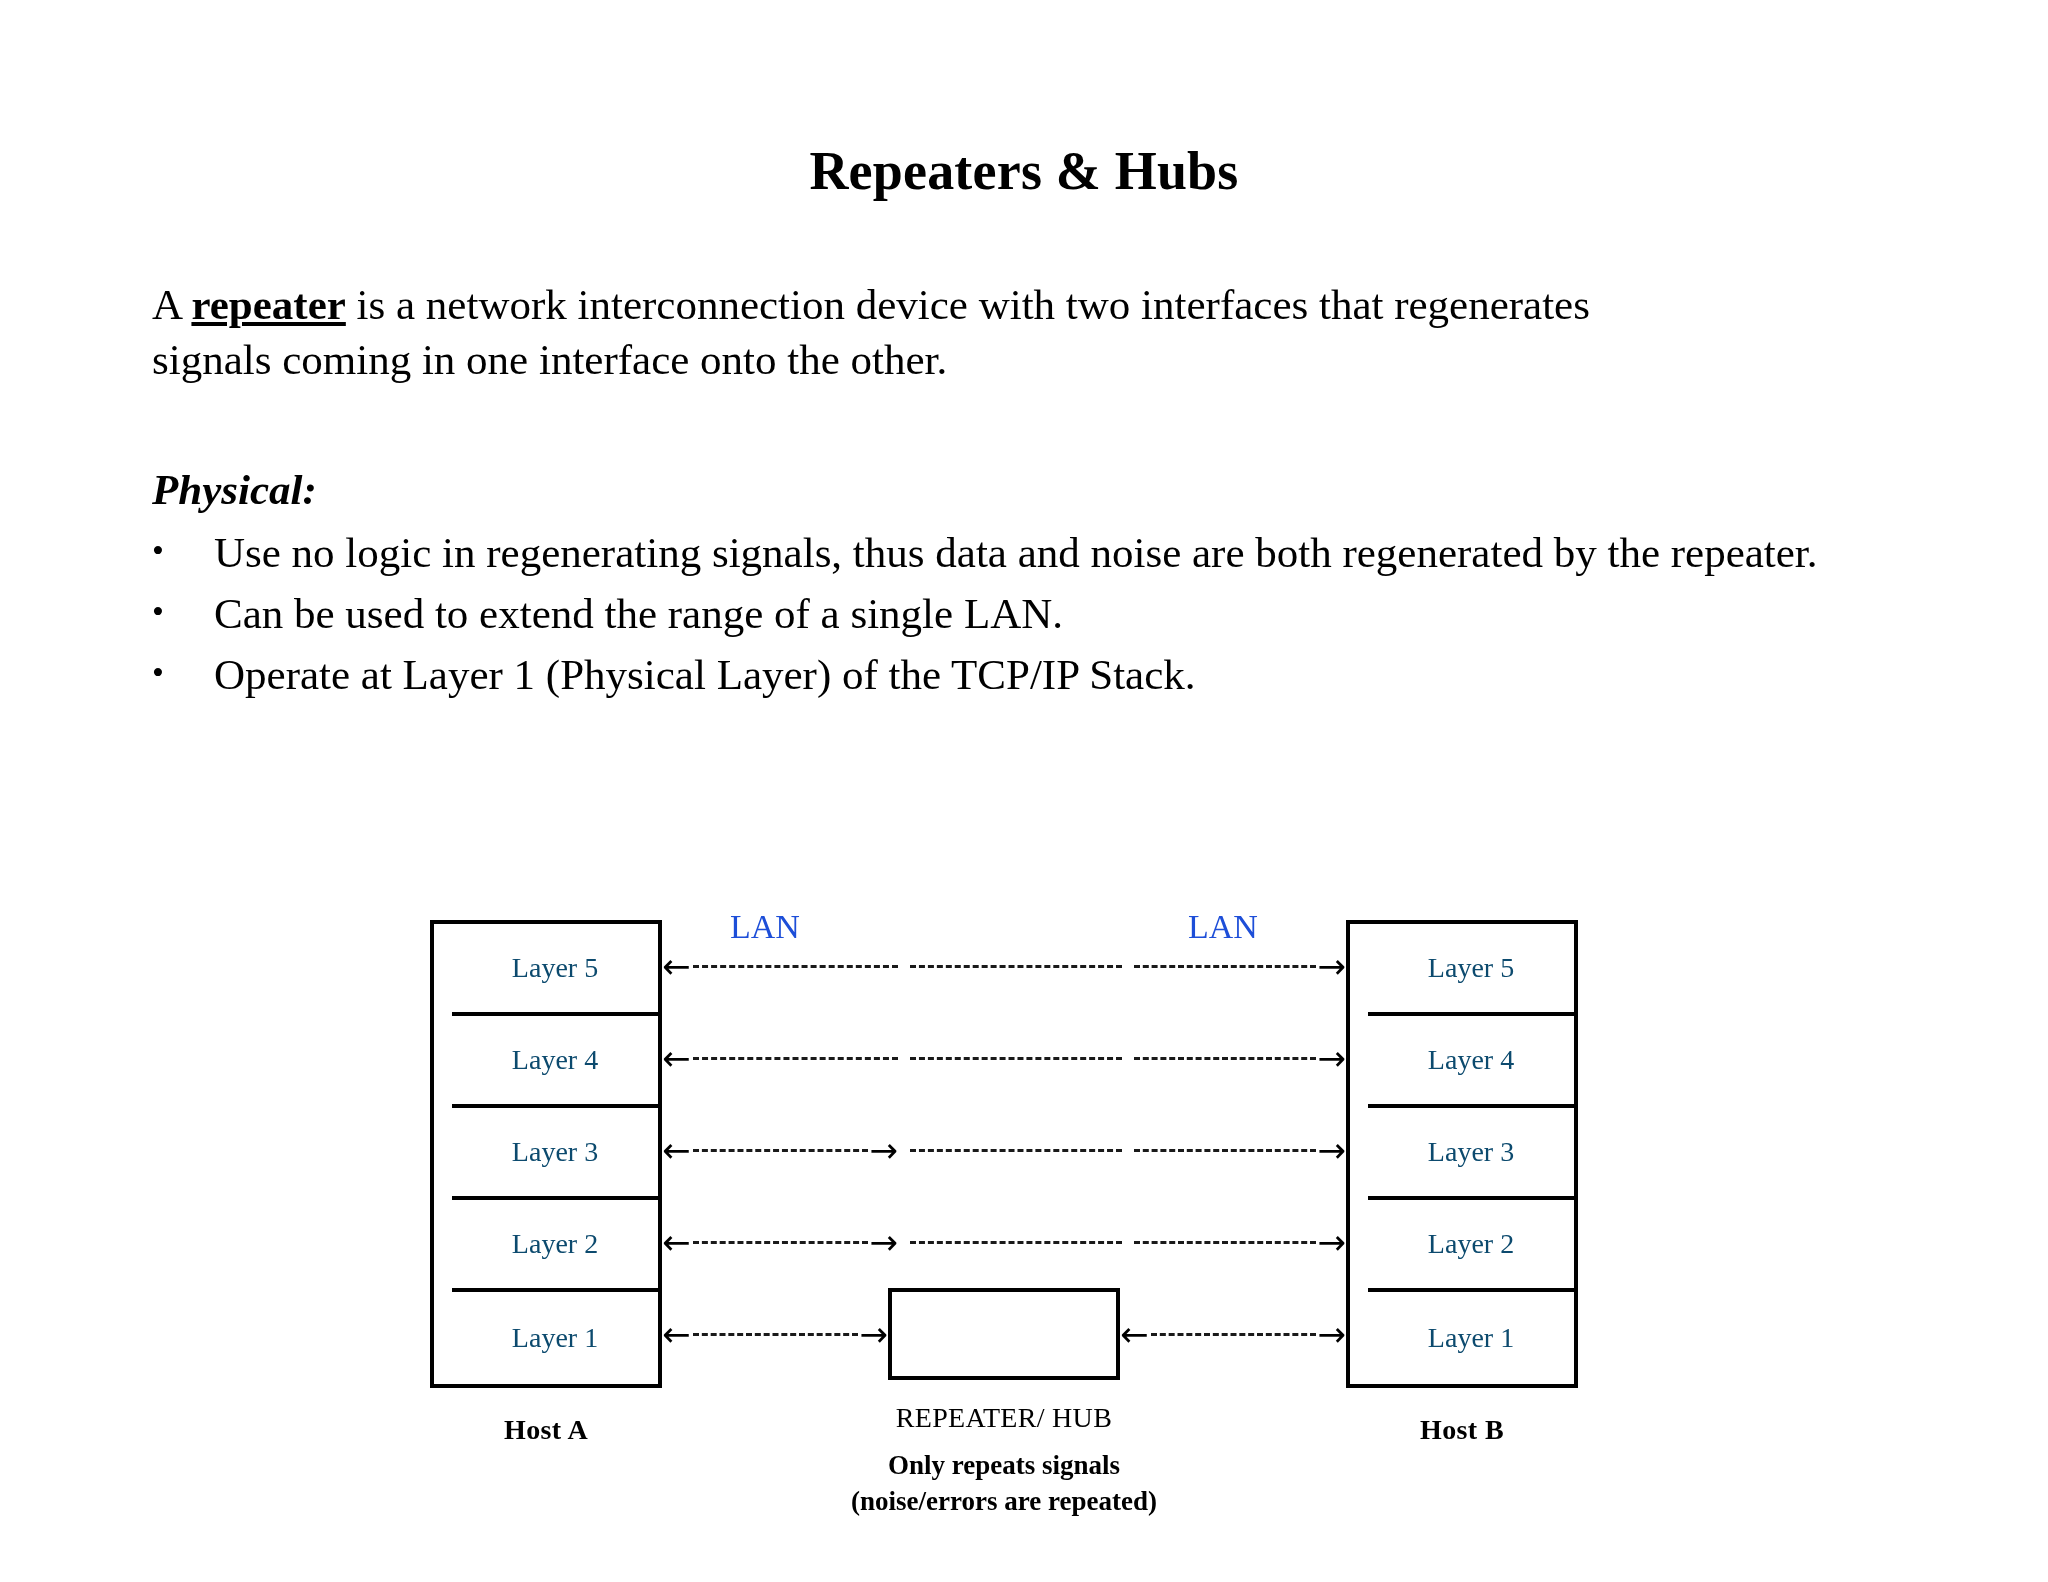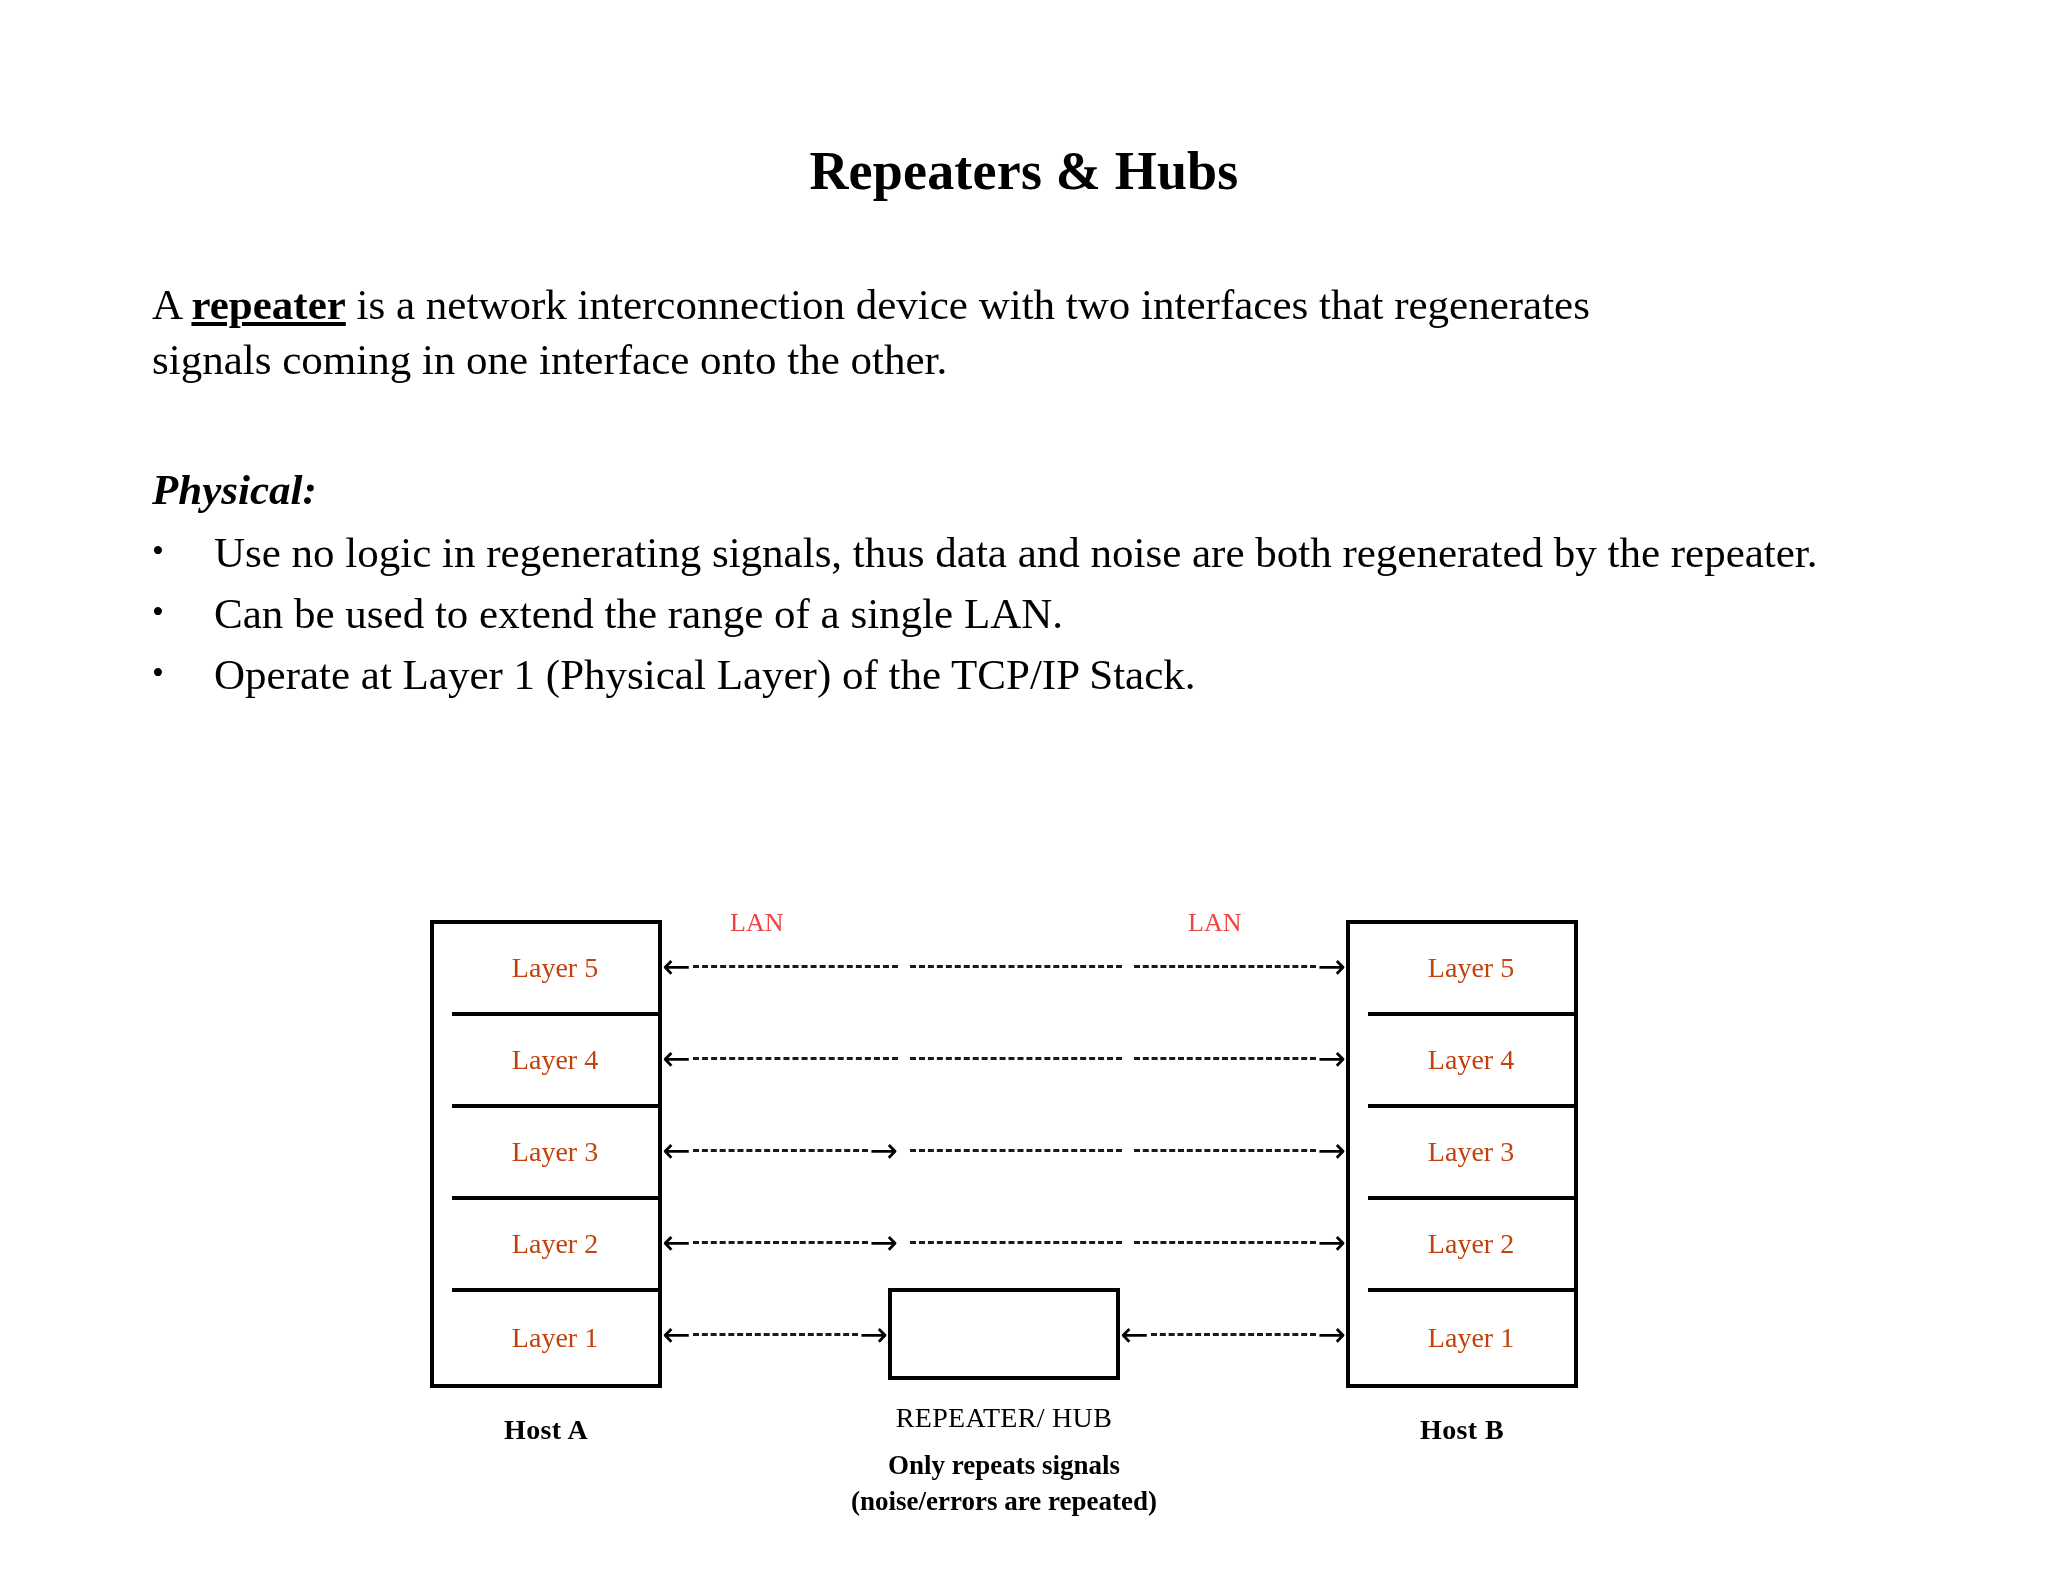--- a/index.html
+++ b/index.html
@@ -98,21 +98,21 @@
   #host-b-stack { left: 916px; }
 
   .layer-cell {
     height: 92px;
     box-sizing: border-box;
     border-bottom: 4px solid #000;
     display: flex;
     align-items: center;
     justify-content: center;
     font-size: 28px;
-    color: #c2410c;
+    color: #0c4a6e;
     margin-left: 18px;
   }
   .layer-cell:last-child { border-bottom: none; }
 
   .host-label {
     position: absolute;
     top: 494px;
     width: 232px;
     text-align: center;
     font-size: 28px;
@@ -150,22 +150,22 @@
     width: 572px;
     text-align: center;
     font-size: 27px;
     font-weight: bold;
     line-height: 1.32;
   }
 
   
   .lan-label {
     position: absolute;
-    font-size: 26px;
-    color: #ef4444;
+    font-size: 34px;
+    color: #1d4ed8;
     top: -12px;
   }
   #lan-label-left  { left: 300px; }
   #lan-label-right { left: 758px; }
 
   
   .link-row {
     position: absolute;
     left: 232px;
     width: 684px;

